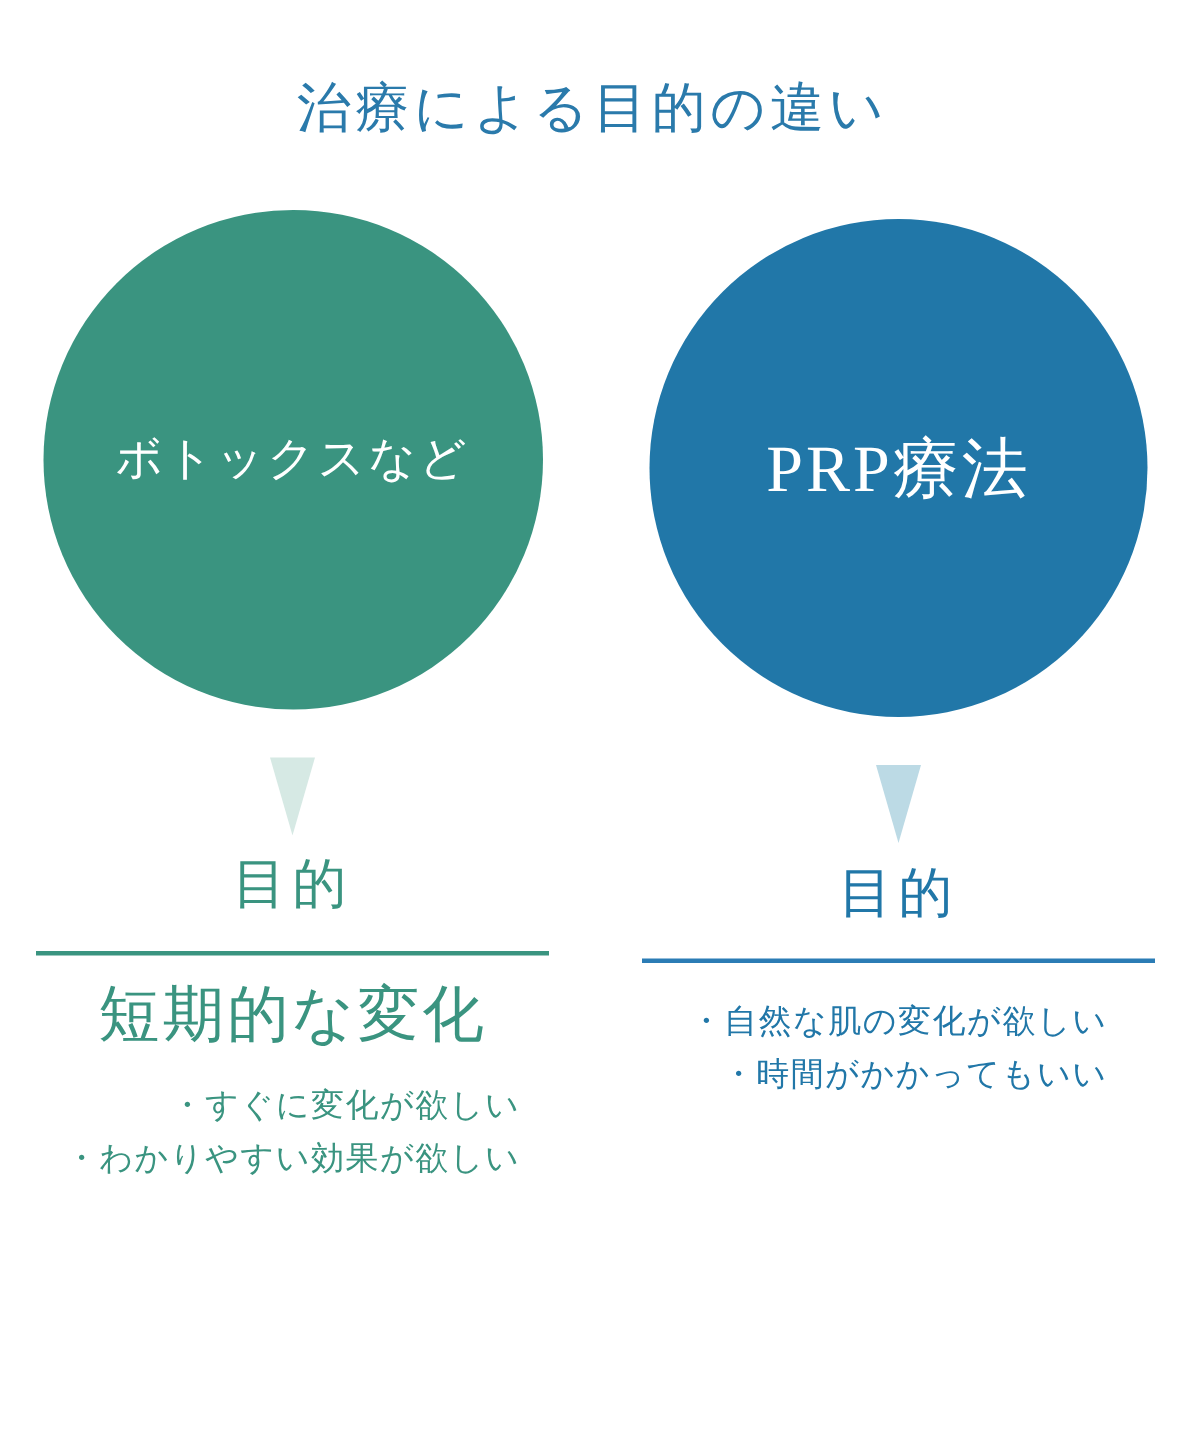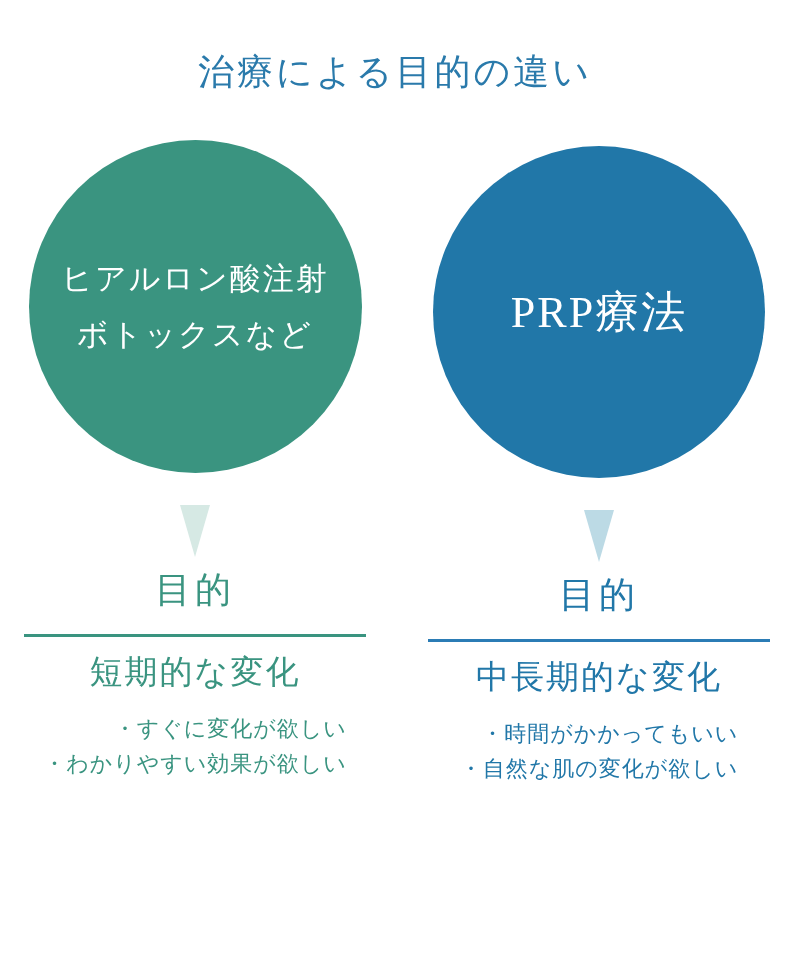--- a/index.html
+++ b/index.html
@@ -92,21 +92,21 @@
     border: none;
     margin: 26px 0 0 0;
   }
   .left  .purpose-heading { color: var(--green, #3a9480); }
   .right .purpose-heading { color: var(--blue, #2177a8); }
   .left  .purpose-divider { background: var(--line_green, #3a9480); }
   .right .purpose-divider { background: var(--line_blue, #2b7cb5); }
 
   .purpose-result {
     margin: 17px 0 0 0;
-    font-size: 33px;
+    font-size: 41px;
     font-weight: normal;
     letter-spacing: 2px;
     line-height: 1.1;
   }
   .left  .purpose-result { color: var(--green, #3a9480); }
   .right .purpose-result { color: var(--blue, #2177a8); }
 
   .bullet-list {
     list-style: none;
     margin: 22px 0 0 0;
@@ -122,21 +122,20 @@
 </head>
 <body>
 
 <div class="canvas" style="--green: #3a9480; --blue: #2177a8; --title_blue: #2a7aab; --triangle_green: #d6e9e4; --triangle_blue: #bcdae5; --line_green: #3a9480; --line_blue: #2b7cb5;">
 
   <h1 class="page-title">治療による目的の違い</h1>
 
   <div class="column left">
     <div class="circle green">
       <div class="circle-label-2line">
-        <div>ヒアルロン酸注射</div>
         <div>ボトックスなど</div>
       </div>
     </div>
 
     <div class="triangle green"></div>
 
     <h2 class="purpose-heading">目的</h2>
 
     <hr class="purpose-divider">
 
@@ -152,21 +151,20 @@
     <div class="circle blue">
       <div class="circle-label-big">PRP療法</div>
     </div>
 
     <div class="triangle blue"></div>
 
     <h2 class="purpose-heading">目的</h2>
 
     <hr class="purpose-divider">
 
-    <h3 class="purpose-result">中長期的な変化</h3>
 
     <ul class="bullet-list">
+      <li>・自然な肌の変化が欲しい</li>
       <li>・時間がかかってもいい</li>
-      <li>・自然な肌の変化が欲しい</li>
     </ul>
   </div>
 
 </div>
 
 </body></html>

